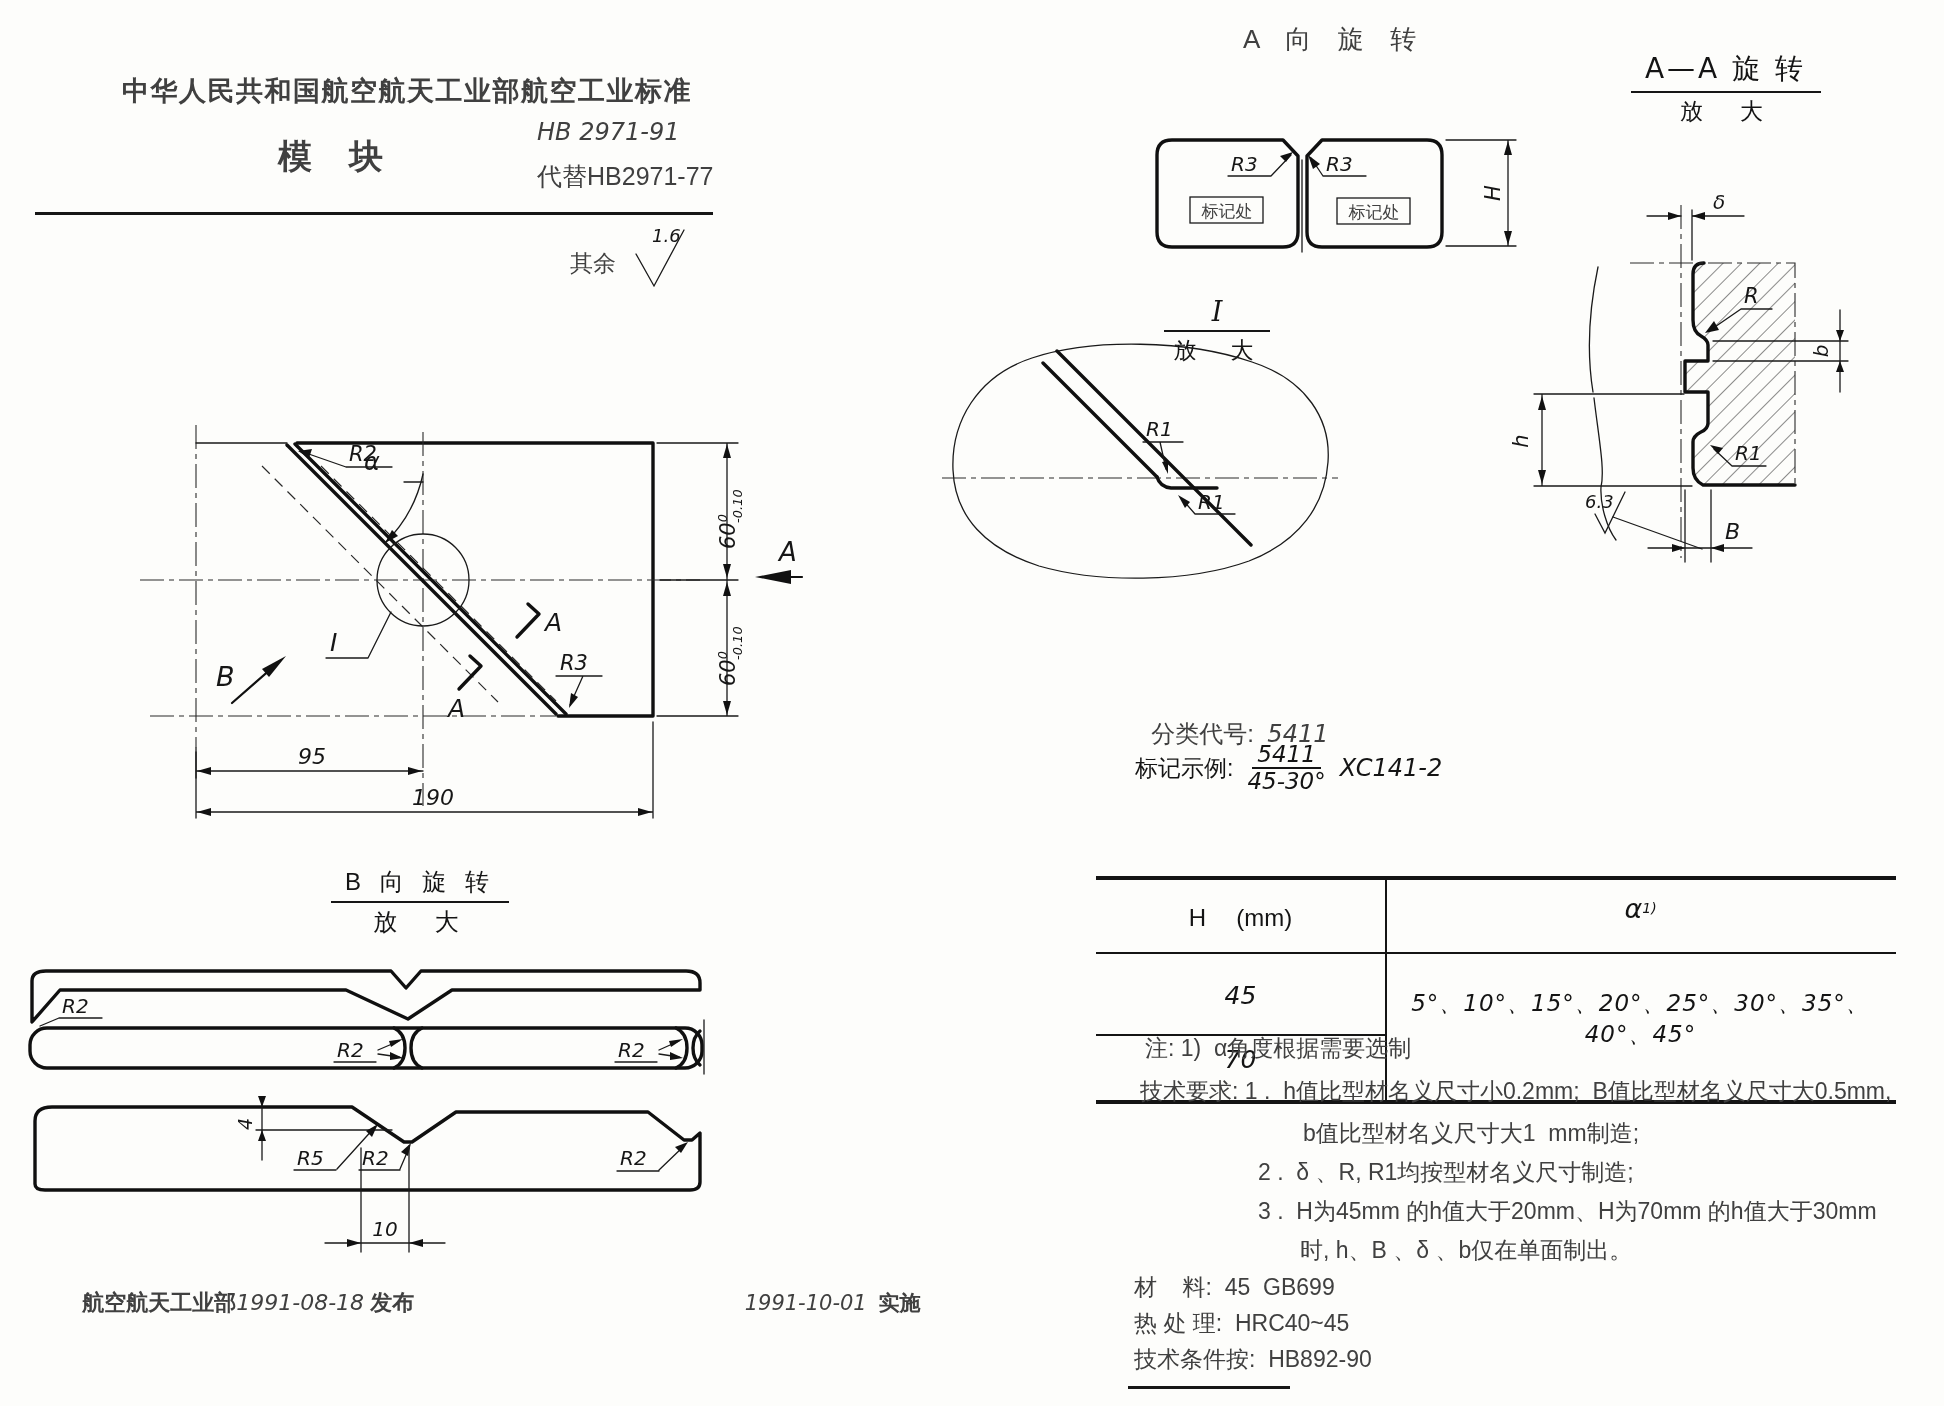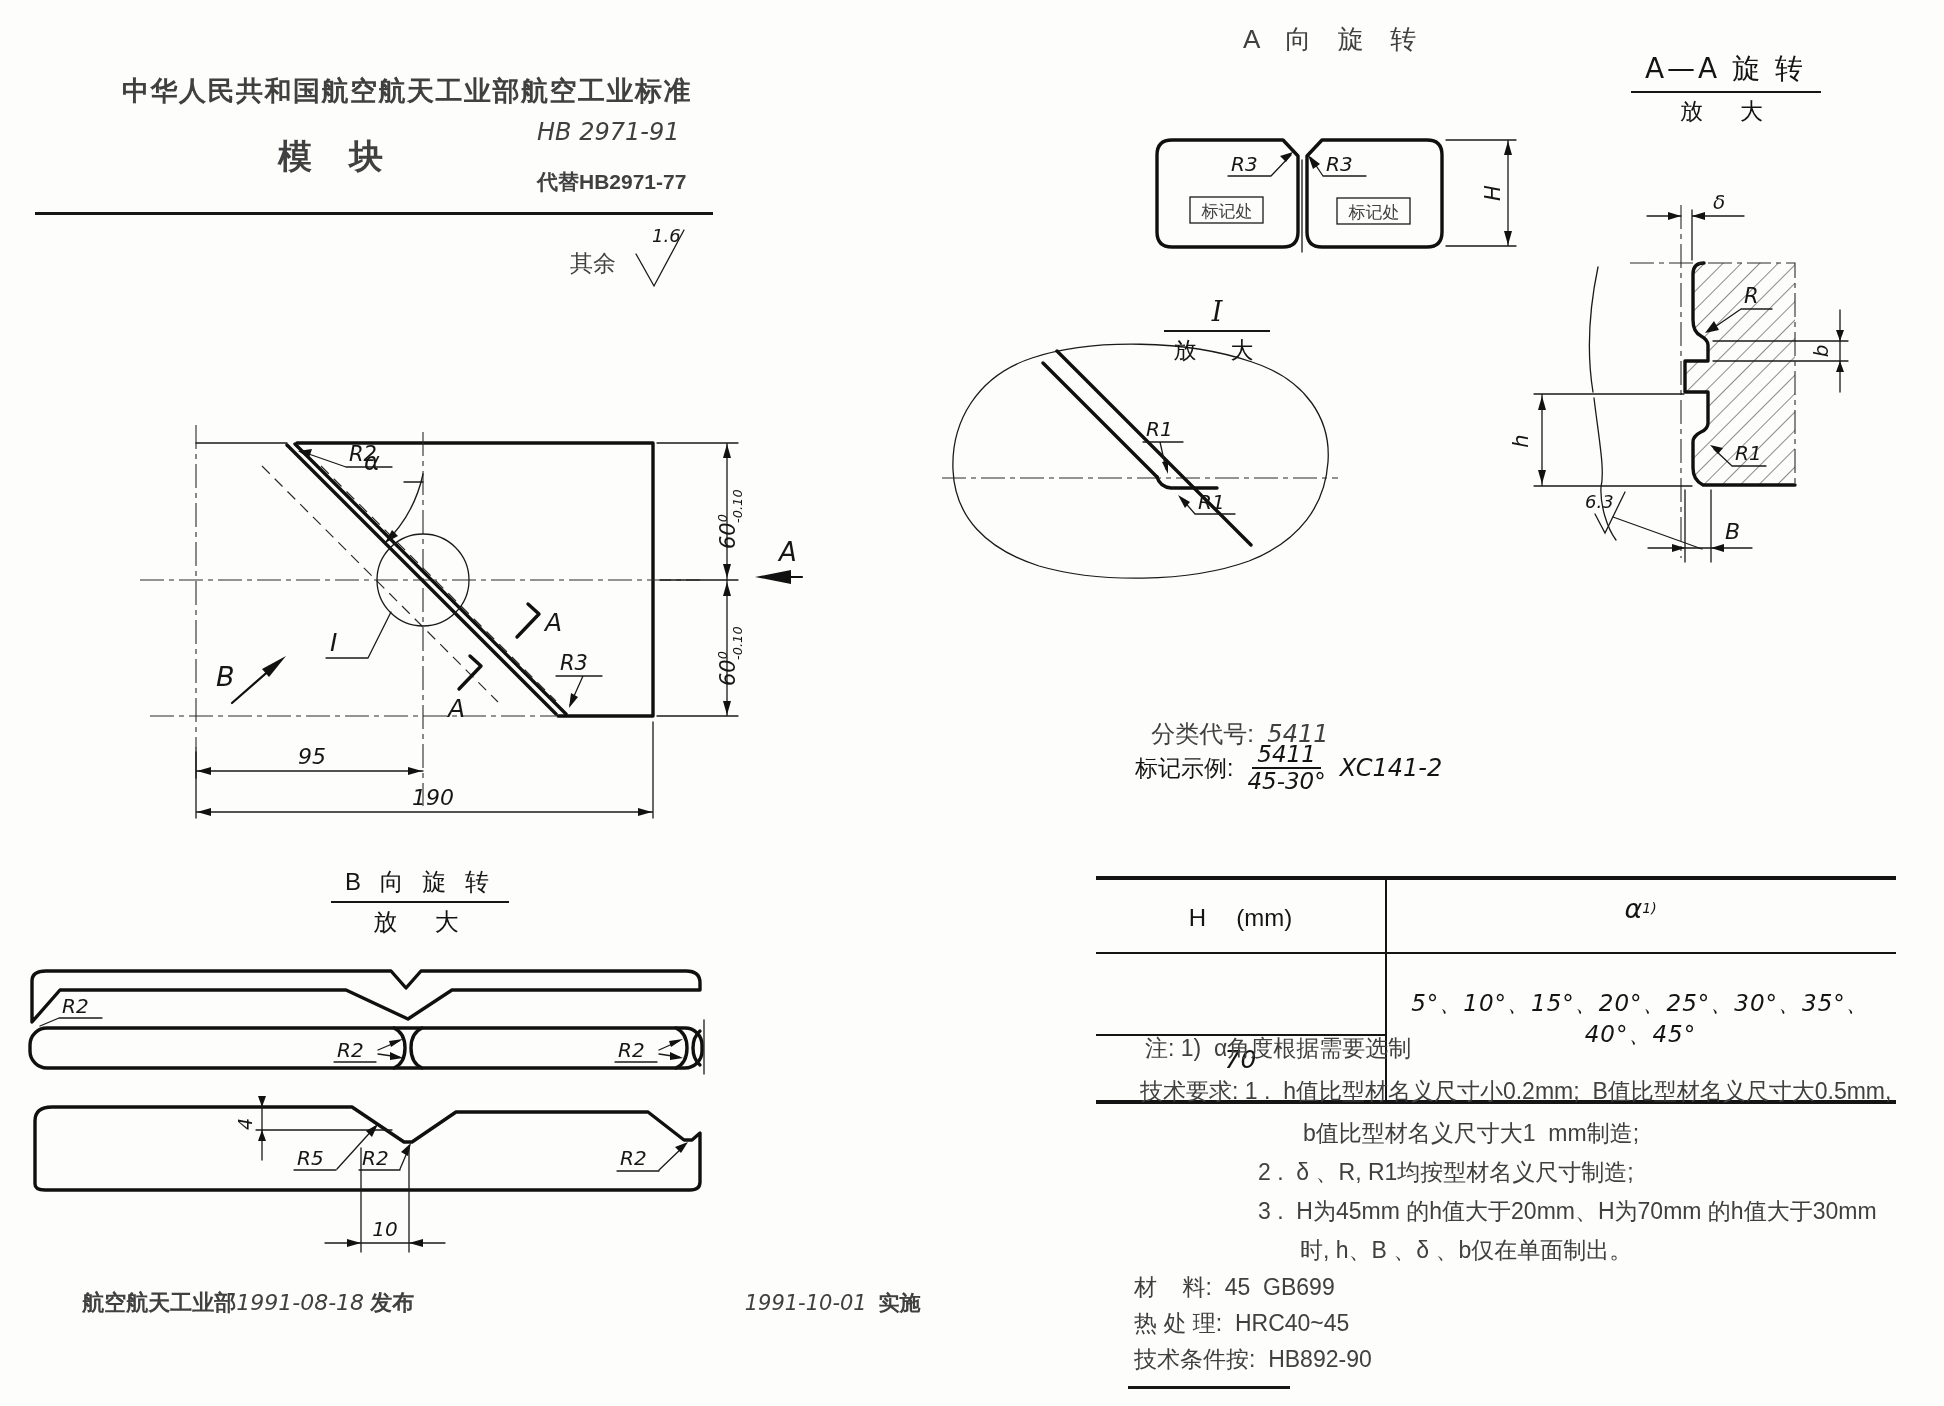--- a/index.html
+++ b/index.html
@@ -28,21 +28,21 @@
 </style>
 </head>
 <body>
 
 <div class="cjk" style="left:122px;top:73px;font-size:27px;font-weight:bold;letter-spacing:1.5px">中华人民共和国航空航天工业部航空工业标准</div>
 
 <div class="cjk" style="left:278px;top:134px;font-size:34px;font-weight:bold;letter-spacing:6px">模  块</div>
 
 <div class="cjk hand" style="left:537px;top:118px;font-size:24px;font-family:'DejaVu Sans',sans-serif">HB 2971-91</div>
 
-<div class="cjk" style="left:537px;top:168px;font-size:21px;font-weight:bold">代替HB2971-77</div>
+<div class="cjk" style="left:537px;top:160px;font-size:25px;font-weight:normal">代替HB2971-77</div>
 
 <div class="hrule" style="left:35px;top:212px;width:678px;height:3px"></div>
 
 <div class="cjk" style="left:570px;top:248px;font-size:23px;font-weight:normal">其余</div>
 
 <svg style="left:628px;top:224px" width="84" height="68" viewBox="0 0 84 68">
   <text class="dim" x="24" y="18" font-size="18">1.6</text>
   <path class="thin" d="M8 30 L26 62 L56 6"></path>
 </svg>
 
@@ -280,20 +280,21 @@
   <div class="tbl-line" style="left:0;top:224px;width:800px;height:4px"></div>
   <div class="tbl-line" style="left:289px;top:0;width:2px;height:228px"></div>
   <div class="cellc" style="left:0;top:20px;width:289px;height:44px;font-size:24px;gap:30px">
     <span>H</span>
     <span>(mm)</span>
   </div>
   <div class="cellc" style="left:289px;top:6px;width:511px;height:52px;font-size:27px;font-style:italic;font-family:'DejaVu Sans',sans-serif">
     <span>α</span>
       <sup style="font-size:14px">1)</sup>
   </div>
+  <div class="cellc hand" style="left:0;top:96px;width:289px;height:46px;font-size:25px;font-family:'DejaVu Sans',sans-serif">45</div>
   <div class="cellc hand" style="left:0;top:160px;width:289px;height:46px;font-size:25px;font-family:'DejaVu Sans',sans-serif">70</div>
   <div class="cellc hand" style="left:289px;top:120px;width:511px;height:46px;font-size:23px;font-family:'DejaVu Sans',sans-serif;letter-spacing:1px">5°、10°、15°、20°、25°、30°、35°、40°、45°</div>
 </div>
 
 <div class="cjk" style="left:1145px;top:1033px;font-size:23px">注: 1)  α角度根据需要选制</div>
 <div class="cjk" style="left:1140px;top:1076px;font-size:23px">技术要求: 1 .  h值比型材名义尺寸小0.2mm;  B值比型材名义尺寸大0.5mm,</div>
 <div class="cjk" style="left:1303px;top:1118px;font-size:23px">b值比型材名义尺寸大1  mm制造;</div>
 <div class="cjk" style="left:1258px;top:1157px;font-size:23px">2 .  δ 、R, R1均按型材名义尺寸制造;</div>
 <div class="cjk" style="left:1258px;top:1196px;font-size:23px">3 .  H为45mm 的h值大于20mm、H为70mm 的h值大于30mm</div>
 <div class="cjk" style="left:1300px;top:1235px;font-size:23px">时, h、B 、δ 、b仅在单面制出。</div>

